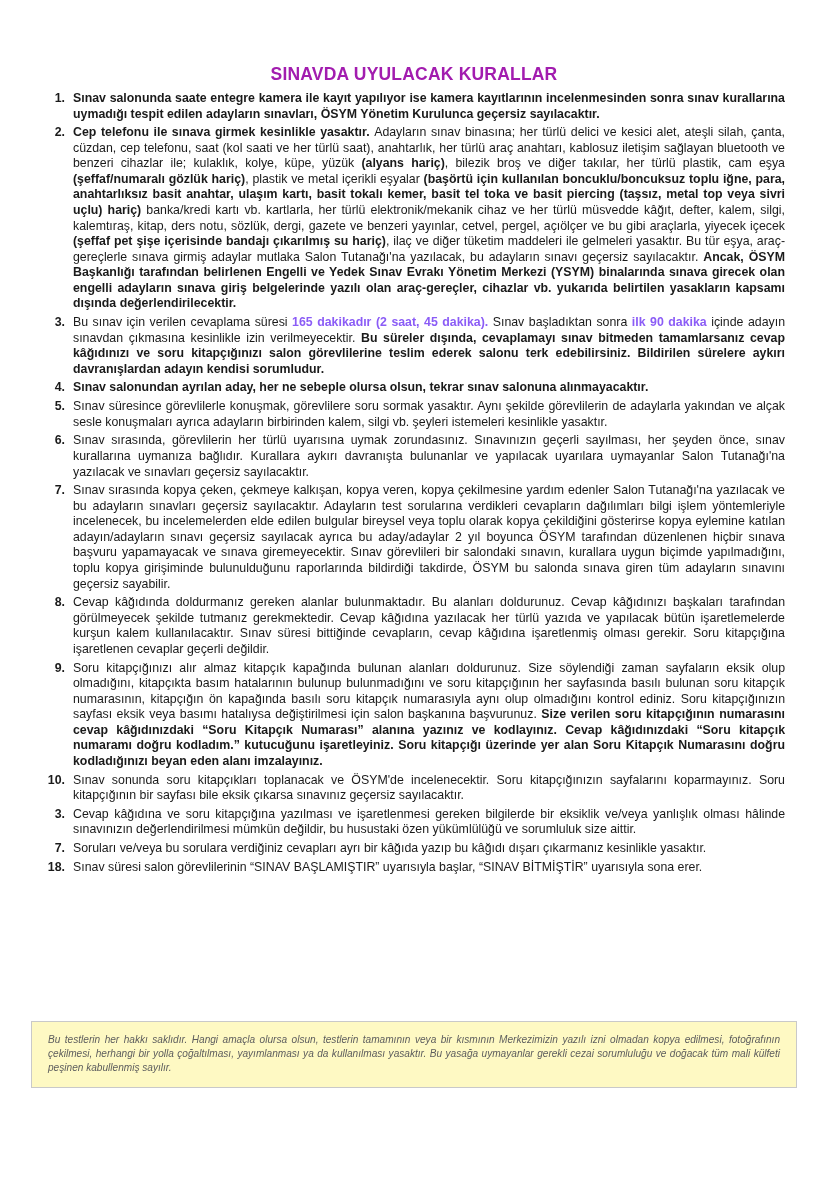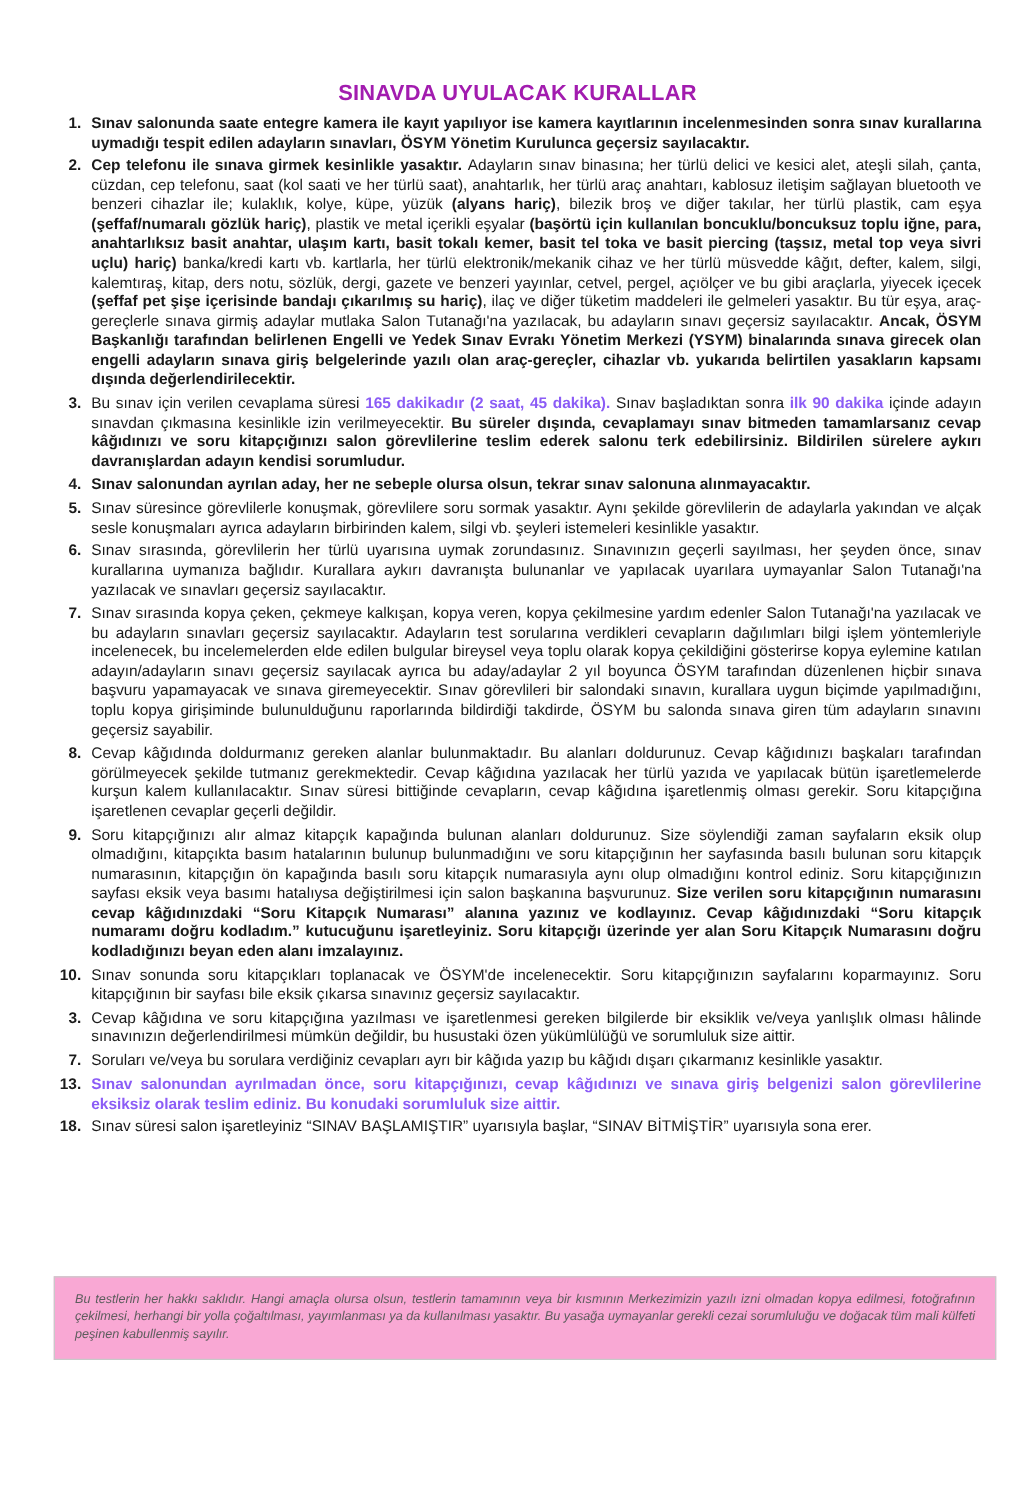--- a/index.html
+++ b/index.html
@@ -73,22 +73,21 @@
 
   
   .footer-box {
     position: absolute;
     left: 31px;
     right: 31px;
     top: 1021px;
     border: 1px solid #c9c9c9;
     box-sizing: border-box;
     padding: 11px 16px 12px 16px;
-    background: #f9a8d4;
-    margin-left: 12px;
+    background: #fef9c3;
   }
   .footer-text {
     font-family: "Liberation Sans", sans-serif;
     font-style: italic;
     font-size: 10.1px;
     line-height: 14px;
     color: #5d5d5d;
     text-align: justify;
     margin: 0;
   }
@@ -143,26 +142,22 @@
       </li>
       <li class="rule">
         <span class="rule-num">3.</span>
         <span class="rule-body"><span>Cevap kâğıdına ve soru kitapçığına yazılması ve işaretlenmesi gereken bilgilerde bir eksiklik ve/veya yanlışlık olması hâlinde sınavınızın değerlendirilmesi mümkün değildir, bu husustaki özen yükümlülüğü ve sorumluluk size aittir.</span></span>
       </li>
       <li class="rule">
         <span class="rule-num">7.</span>
         <span class="rule-body"><span>Soruları ve/veya bu sorulara verdiğiniz cevapları ayrı bir kâğıda yazıp bu kâğıdı dışarı çıkarmanız kesinlikle yasaktır.</span></span>
       </li>
       <li class="rule">
-        <span class="rule-num">13.</span>
-        <span class="rule-body"><span class="redb">Sınav salonundan ayrılmadan önce, soru kitapçığınızı, cevap kâğıdınızı ve sınava giriş belgenizi salon görevlilerine eksiksiz olarak teslim ediniz. Bu konudaki sorumluluk size aittir.</span></span>
-      </li>
-      <li class="rule">
         <span class="rule-num">18.</span>
-        <span class="rule-body"><span>Sınav süresi salon işaretleyiniz “SINAV BAŞLAMIŞTIR” uyarısıyla başlar, “SINAV BİTMİŞTİR” uyarısıyla sona erer.</span></span>
+        <span class="rule-body"><span>Sınav süresi salon görevlilerinin “SINAV BAŞLAMIŞTIR” uyarısıyla başlar, “SINAV BİTMİŞTİR” uyarısıyla sona erer.</span></span>
       </li>
     </ol>
 
   <div class="footer-box">
     <p class="footer-text">Bu testlerin her hakkı saklıdır. Hangi amaçla olursa olsun, testlerin tamamının veya bir kısmının Merkezimizin yazılı izni olmadan kopya edilmesi, fotoğrafının çekilmesi, herhangi bir yolla çoğaltılması, yayımlanması ya da kullanılması yasaktır. Bu yasağa uymayanlar gerekli cezai sorumluluğu ve doğacak tüm mali külfeti peşinen kabullenmiş sayılır.</p>
   </div>
 
 </div>
 
 </body></html>

